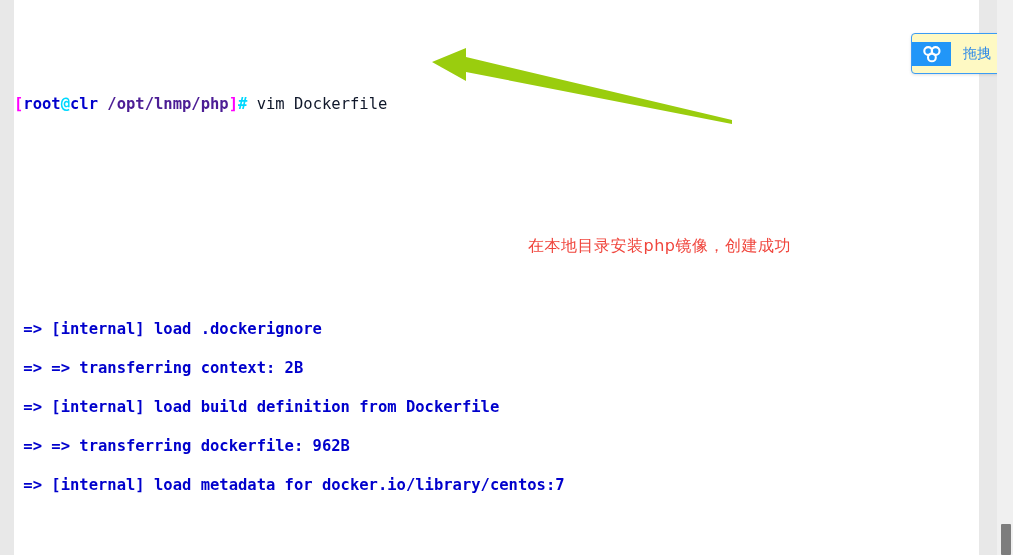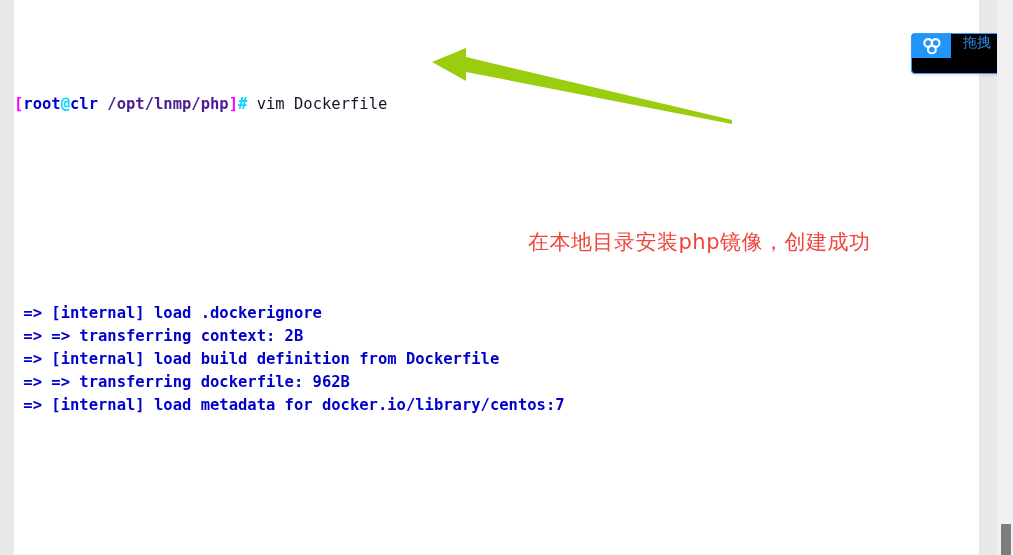--- a/index.html
+++ b/index.html
@@ -63,32 +63,32 @@
     white-space: pre;
     color: #000000;
     letter-spacing: 0px;
   }
   .line {
     height: 23.2px;
     white-space: pre;
     overflow: hidden;
   }
   .c-black   { color: #0f172a; }
-  .c-blue    { color: #0000cc; font-weight: bold; }
+  .c-blue    { color: #0000cc; font-weight: bold; margin-top: 16px; }
   .c-magenta { color: #ff00ff; font-weight: bold; }
   .c-red     { color: #4c1d95; font-weight: bold; }
   .c-cyan    { color: #00d9ff; font-weight: bold; }
 
   
   #annotation {
     position: absolute;
     left: 528px;
-    top: 228px;
+    top: 236px;
     font-family: "DejaVu Sans", "Liberation Sans", sans-serif;
-    font-size: 21px;
+    font-size: 16px;
     color: #f0453c;
     white-space: nowrap;
     letter-spacing: 0.5px;
   }
 
   
   #arrow {
     position: absolute;
     left: 432px;
     top: 48px;
@@ -97,25 +97,25 @@
     pointer-events: none;
   }
 
   
   #netdisk {
     position: absolute;
     left: 911px;
     top: 33px;
     height: 39px;
     display: flex;
-    align-items: flex-start;
+    align-items: center;
     border: 1px solid #3a9bf5;
     border-radius: 4px;
     overflow: hidden;
-    background: #000000;
+    background: #fef9c3;
     box-shadow: 0 1px 3px rgba(0,0,0,0.12);
   }
   #netdisk .nd-icon {
     width: 39px;
     background: #2196f8;
     display: flex;
     align-items: center;
     justify-content: center;
   }
   #netdisk .nd-label {

